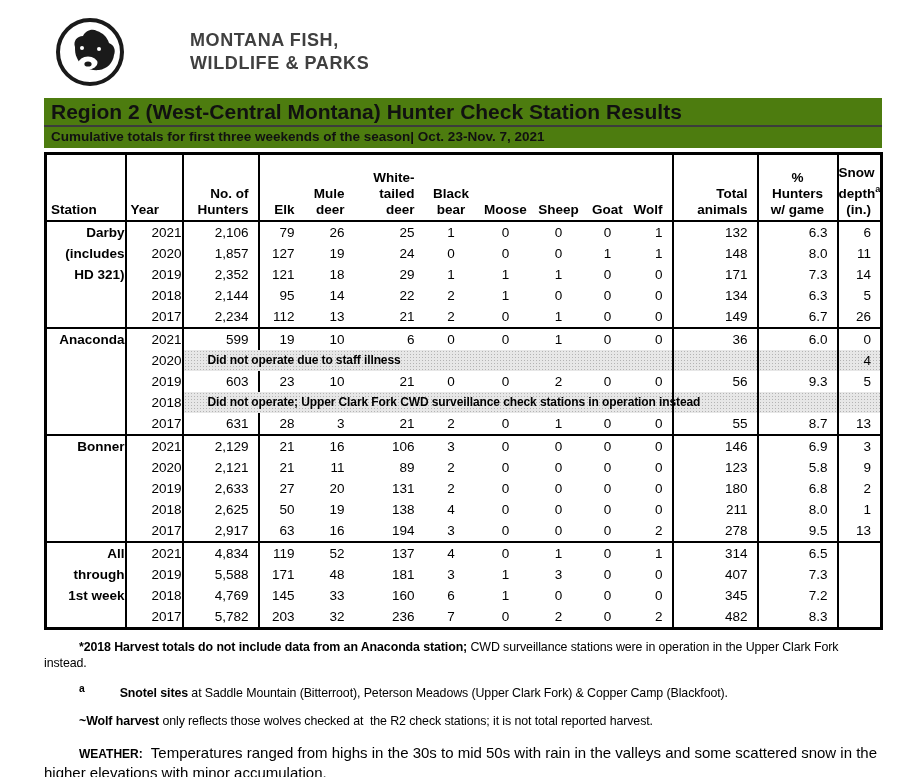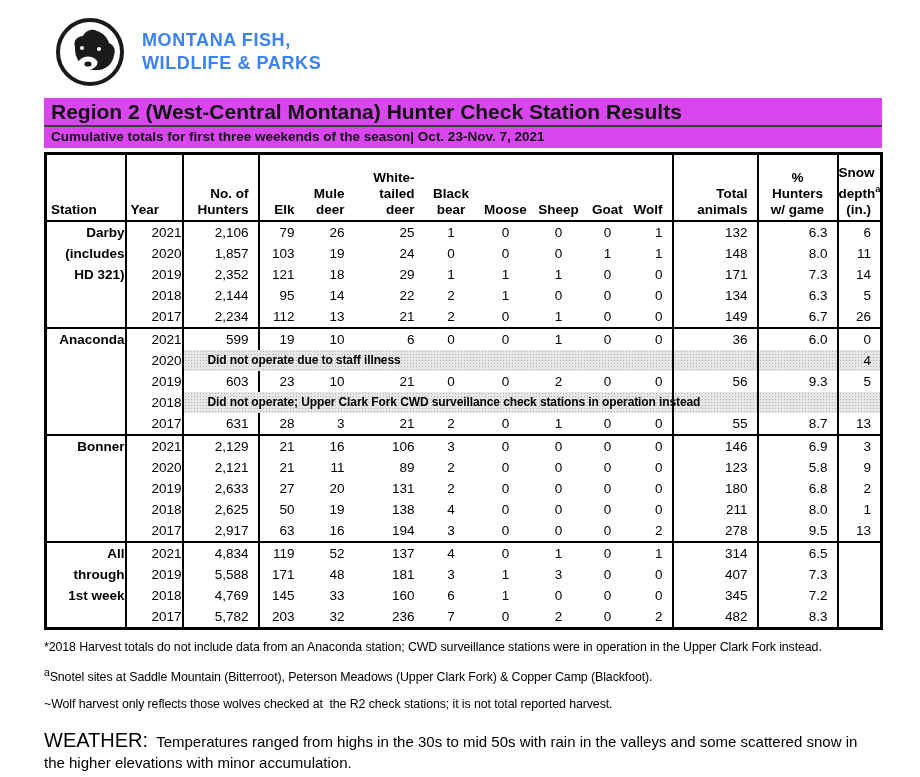--- a/index.html
+++ b/index.html
@@ -7,24 +7,24 @@
   body {
     width: 920px; height: 777px; overflow: hidden;
     background: #ffffff; color: #000;
     font-family: "Liberation Sans", sans-serif;
   }
   .page { padding: 14px 38px 0 44px; }
 
   
   .brand { display: flex; align-items: center; gap: 16px; margin: 2px 0 10px 10px; }
   .brand svg { display:block; }
-  .brand-name { font-weight: 700; font-size: 18px; letter-spacing: .6px; line-height: 1.3; color: #3b82f6; }
+  .brand-name { font-weight: 700; font-size: 18px; letter-spacing: .6px; line-height: 1.3; color: #404040; margin-left: 48px; }
 
   
-  .titleband { background: #d946ef; }
+  .titleband { background: #4d7c0f; }
   .title { font-size: 21px; font-weight: 700; padding: 2px 7px 1px; border-bottom: 2px solid #3c3c3c; color:#111; }
   .subtitle { font-size: 13.5px; font-weight: 700; padding: 2px 7px 4px; color:#111; }
 
   
   table { border-collapse: collapse; table-layout: fixed; width: 836px; margin-top: 4px; }
   table { border: 3px solid #000; }
   col.w-station{width:80px} col.w-year{width:57px} col.w-hunters{width:76px}
   col.w-elk{width:45px} col.w-mule{width:50px} col.w-wt{width:70px}
   col.w-bear{width:55px} col.w-moose{width:54px} col.w-sheep{width:52px}
   col.w-goat{width:46px} col.w-wolf{width:42px} col.w-total{width:85px}
@@ -47,24 +47,24 @@
   .gray { background-color: #e7e7e7;
           background-image: radial-gradient(#b4b4b4 0.7px, transparent 0.9px);
           background-size: 3px 3px; }
   td.note { font-size: 12px; font-weight: 700; letter-spacing: -0.1px;
             text-align: left; padding-left: 24px;
             white-space: nowrap; overflow: visible; position: relative; z-index: 2; }
 
   
   .fnote { font-size: 12.4px; line-height: 1.32; margin: 11px 0 0; letter-spacing: -0.1px; max-width: 836px; }
   .fnote:first-of-type { margin-top: 9px; }
-  .b { font-weight: 400; }
+  .b { font-weight: 700; margin-left: 35px; }
   .prewrap { white-space: pre-wrap; }
   .weather { font-size: 15px; line-height: 1.3; margin: 14px 0 0; max-width: 836px; }
-  .weather .b { font-size: 20px; }
+  .weather .b { font-size: 12px; }
 </style>
 </head>
 <body>
 
 <div class="page">
 
   <div class="brand">
     <span>
       <svg width="72" height="72" viewBox="0 0 72 72" aria-hidden="true">
         <circle cx="36" cy="36" r="32" fill="none" stroke="#1a1a1a" stroke-width="4"></circle>
@@ -135,21 +135,21 @@
           <td class="ac">0</td>
           <td class="ar">1</td>
           <td class="ar bL">132</td>
           <td class="ar bL">6.3</td>
           <td class="ar bL">6</td>
         </tr>
         <tr>
           <td class="st al">(includes</td>
           <td class="al bL">2020</td>
           <td class="ar bL">1,857</td>
-          <td class="ar bL">103</td>
+          <td class="ar bL">127</td>
           <td class="ar">19</td>
           <td class="ar">24</td>
           <td class="ac">0</td>
           <td class="ac">0</td>
           <td class="ac">0</td>
           <td class="ac">1</td>
           <td class="ar">1</td>
           <td class="ar bL">148</td>
           <td class="ar bL">8.0</td>
           <td class="ar bL">11</td>

